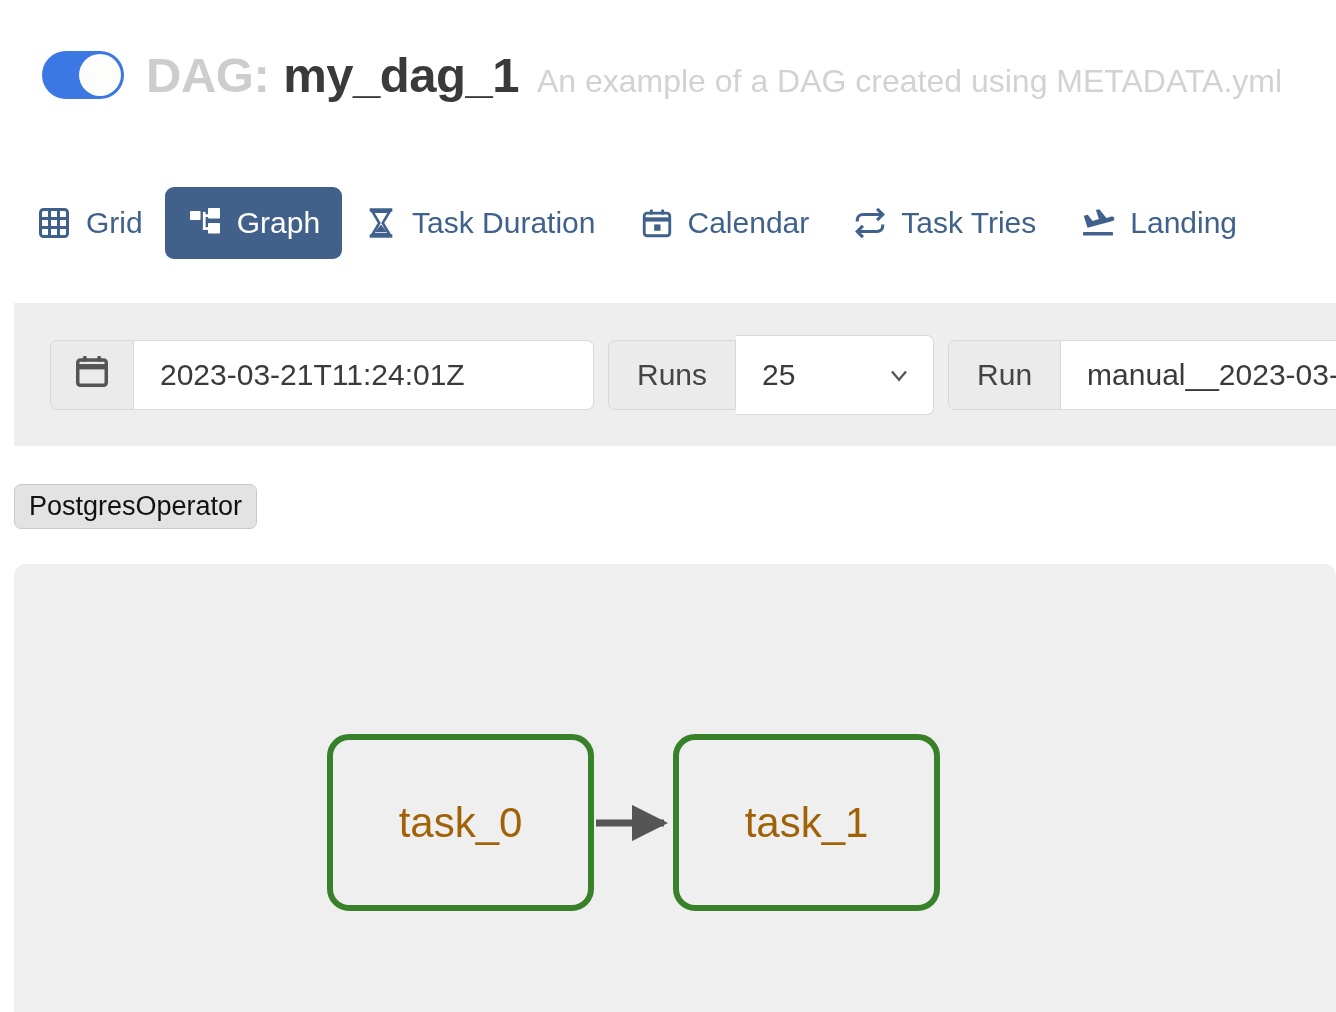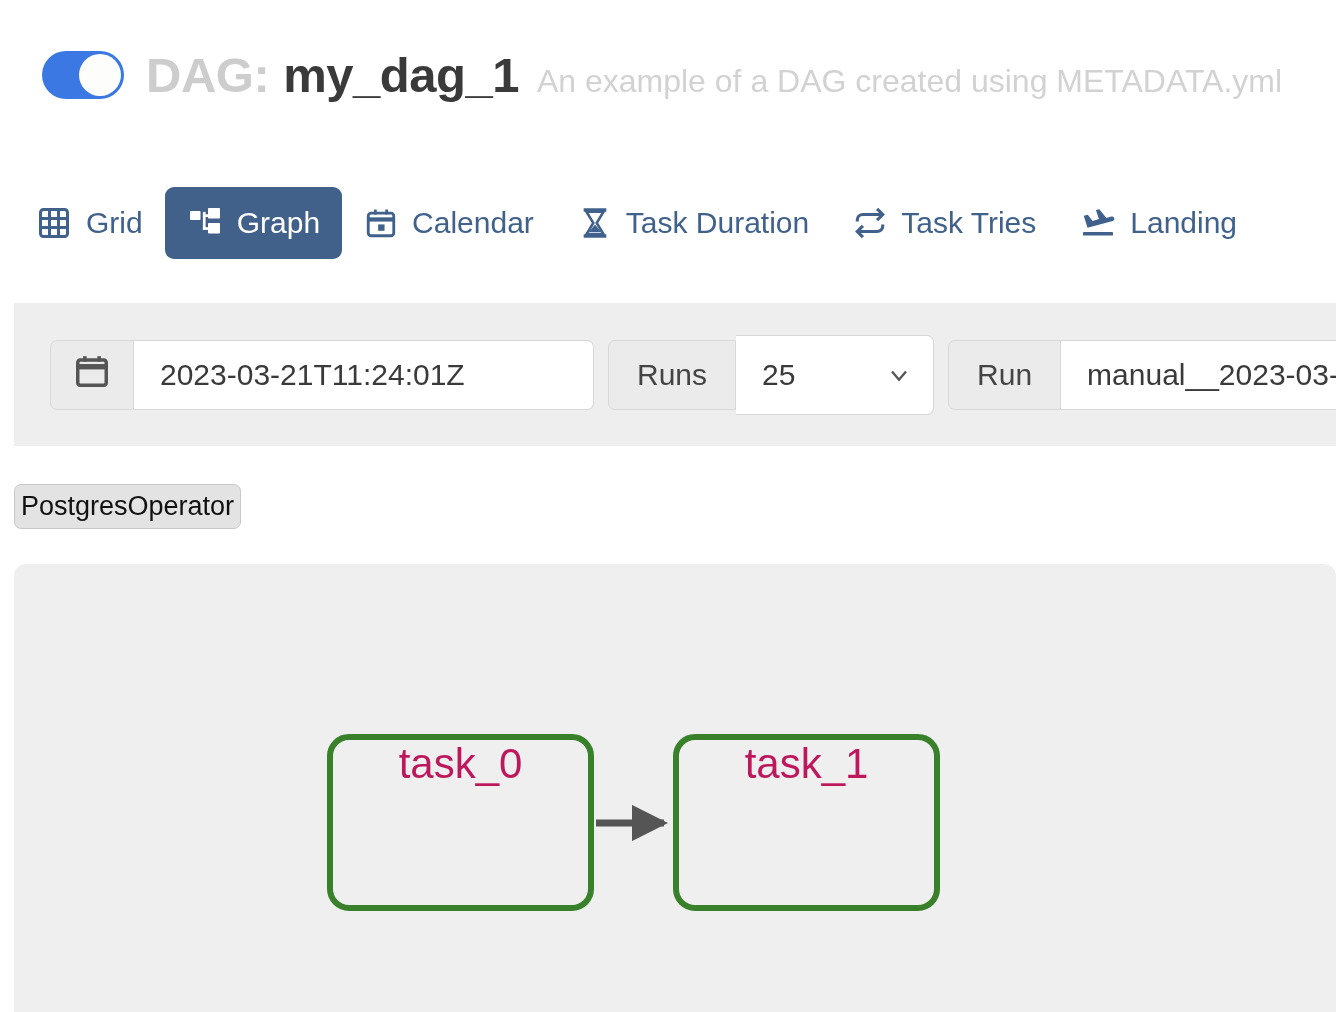--- a/index.html
+++ b/index.html
@@ -163,21 +163,21 @@
     position: absolute;
     top: 484px;
     left: 14px;
     display: flex;
     gap: 12px;
   }
   .legend-badge {
     background: #e3e3e3;
     border: 1px solid #c9c9c9;
     border-radius: 7px;
-    padding: 6px 6px;
+    padding: 6px 14px;
     font-size: 27px;
     color: #111;
     cursor: pointer;
     white-space: nowrap;
   }
 
   
   .graph-panel {
     position: absolute;
     top: 564px;
@@ -187,23 +187,24 @@
     background: #efefef;
     border-radius: 12px 12px 0 0;
     overflow: hidden;
   }
   .node {
     position: absolute;
     background: #efefef;
     border: 6px solid #38812a;
     border-radius: 22px;
     display: flex;
+    align-items: center;
     justify-content: center;
     font-size: 42px;
-    color: #be185d;
+    color: #a16207;
     cursor: pointer;
   }
   .edge {
     position: absolute;
     display: block;
     pointer-events: none;
   }
 </style>
 </head>
 <body>
@@ -243,41 +244,41 @@
         <rect x="10.6" y="4.6" width="1.8" height="12"></rect>
         <rect x="10.6" y="6.2" width="3.4" height="1.8"></rect>
         <rect x="10.6" y="14.8" width="3.4" height="1.8"></rect>
       </svg>
     </span>
     <span>Graph</span>
   </div>
 
   <div class="tab">
     <span class="ic">
+      <svg width="34" height="34" viewBox="0 0 24 24" fill="currentColor">
+        <rect x="4" y="1.6" width="16" height="2.4"></rect>
+        <rect x="4" y="20" width="16" height="2.4"></rect>
+        <path d="M6 4 L18 4 L13.2 12 L18 20 L6 20 L10.8 12 Z" fill="none" stroke="currentColor" stroke-width="1.8"></path>
+        <path d="M7.6 18.6 L16.4 18.6 L12 13 Z"></path>
+      </svg>
+    </span>
+    <span>Task Duration</span>
+  </div>
+
+  <div class="tab">
+    <span class="ic">
       <svg width="34" height="34" viewBox="0 0 24 24" fill="none" stroke="currentColor" stroke-width="2">
         <rect x="3" y="5" width="18" height="16" rx="2"></rect>
         <line x1="3" y1="9.5" x2="21" y2="9.5" stroke-width="3"></line>
         <line x1="8" y1="2.5" x2="8" y2="6"></line>
         <line x1="16" y1="2.5" x2="16" y2="6"></line>
         <rect x="10" y="13" width="4.5" height="4.5" fill="currentColor" stroke="none"></rect>
       </svg>
     </span>
     <span>Calendar</span>
-  </div>
-
-  <div class="tab">
-    <span class="ic">
-      <svg width="34" height="34" viewBox="0 0 24 24" fill="currentColor">
-        <rect x="4" y="1.6" width="16" height="2.4"></rect>
-        <rect x="4" y="20" width="16" height="2.4"></rect>
-        <path d="M6 4 L18 4 L13.2 12 L18 20 L6 20 L10.8 12 Z" fill="none" stroke="currentColor" stroke-width="1.8"></path>
-        <path d="M7.6 18.6 L16.4 18.6 L12 13 Z"></path>
-      </svg>
-    </span>
-    <span>Task Duration</span>
   </div>
 
   <div class="tab">
     <span class="ic">
       <svg width="34" height="34" viewBox="0 0 24 24" fill="none" stroke="currentColor" stroke-width="2.2">
         <polyline points="17,2 21,6 17,10"></polyline>
         <path d="M21 6H7a4 4 0 0 0-4 4v1"></path>
         <polyline points="7,22 3,18 7,14"></polyline>
         <path d="M3 18h14a4 4 0 0 0 4-4v-1"></path>
       </svg>

